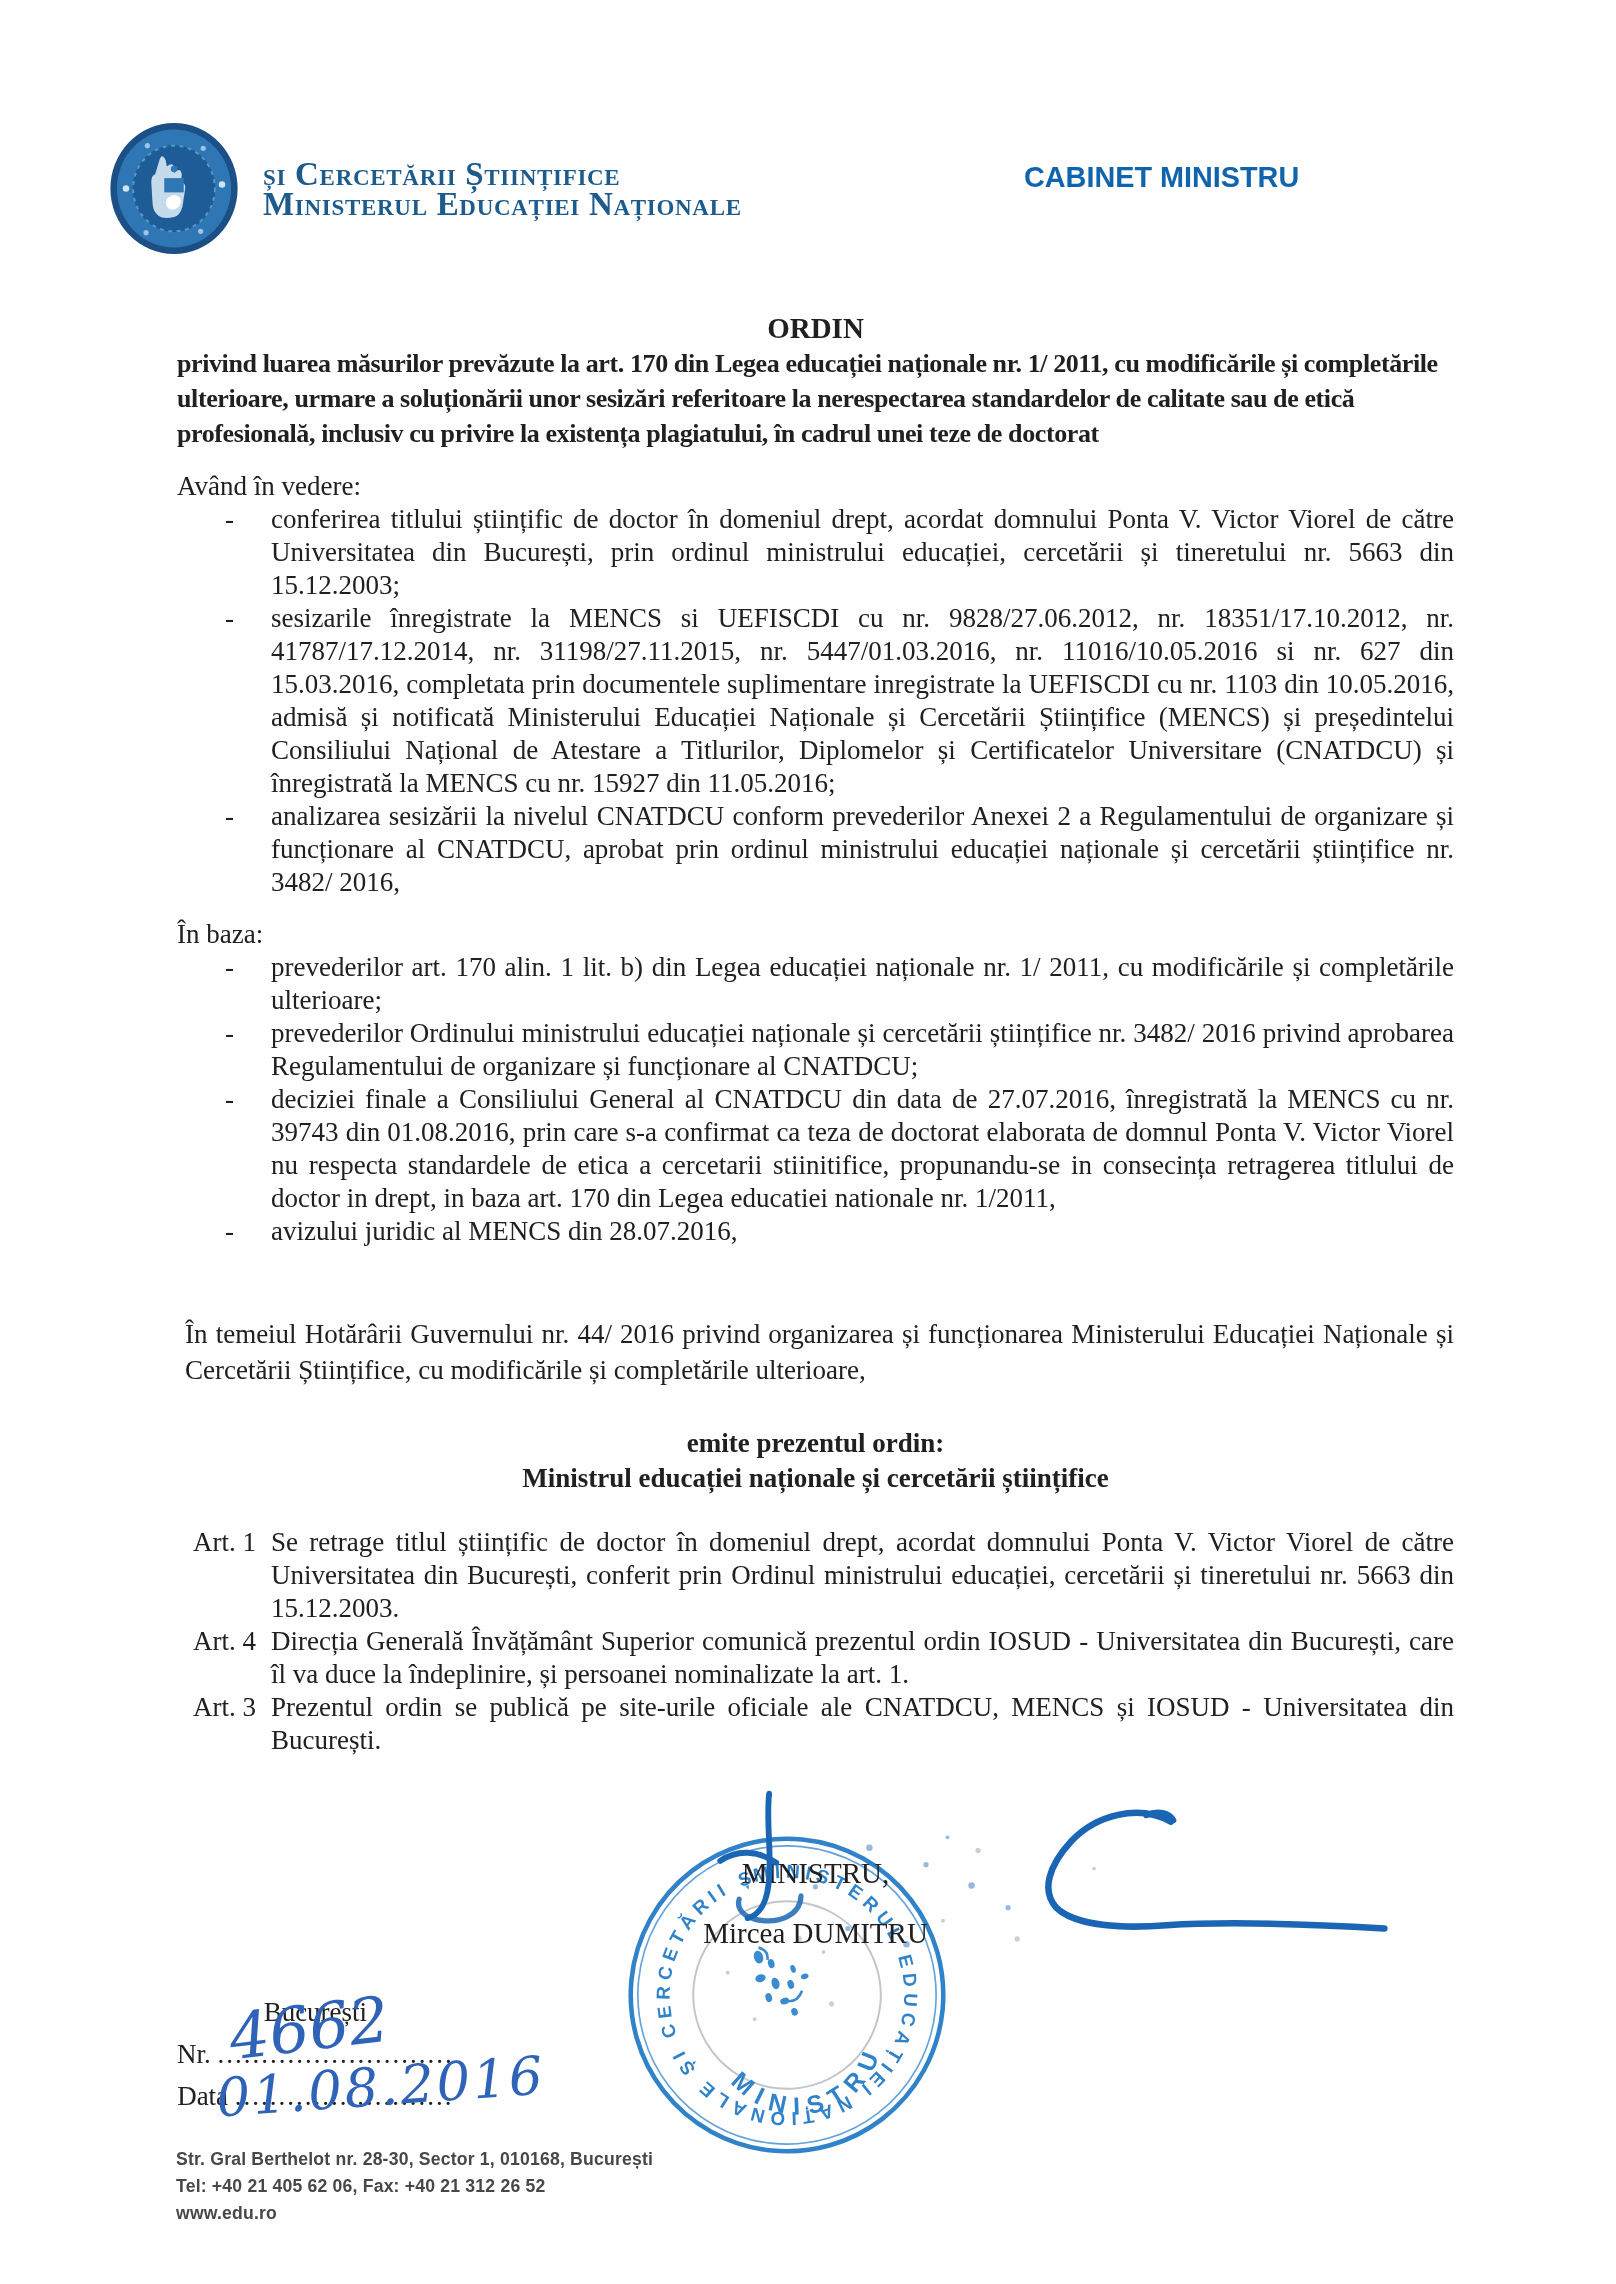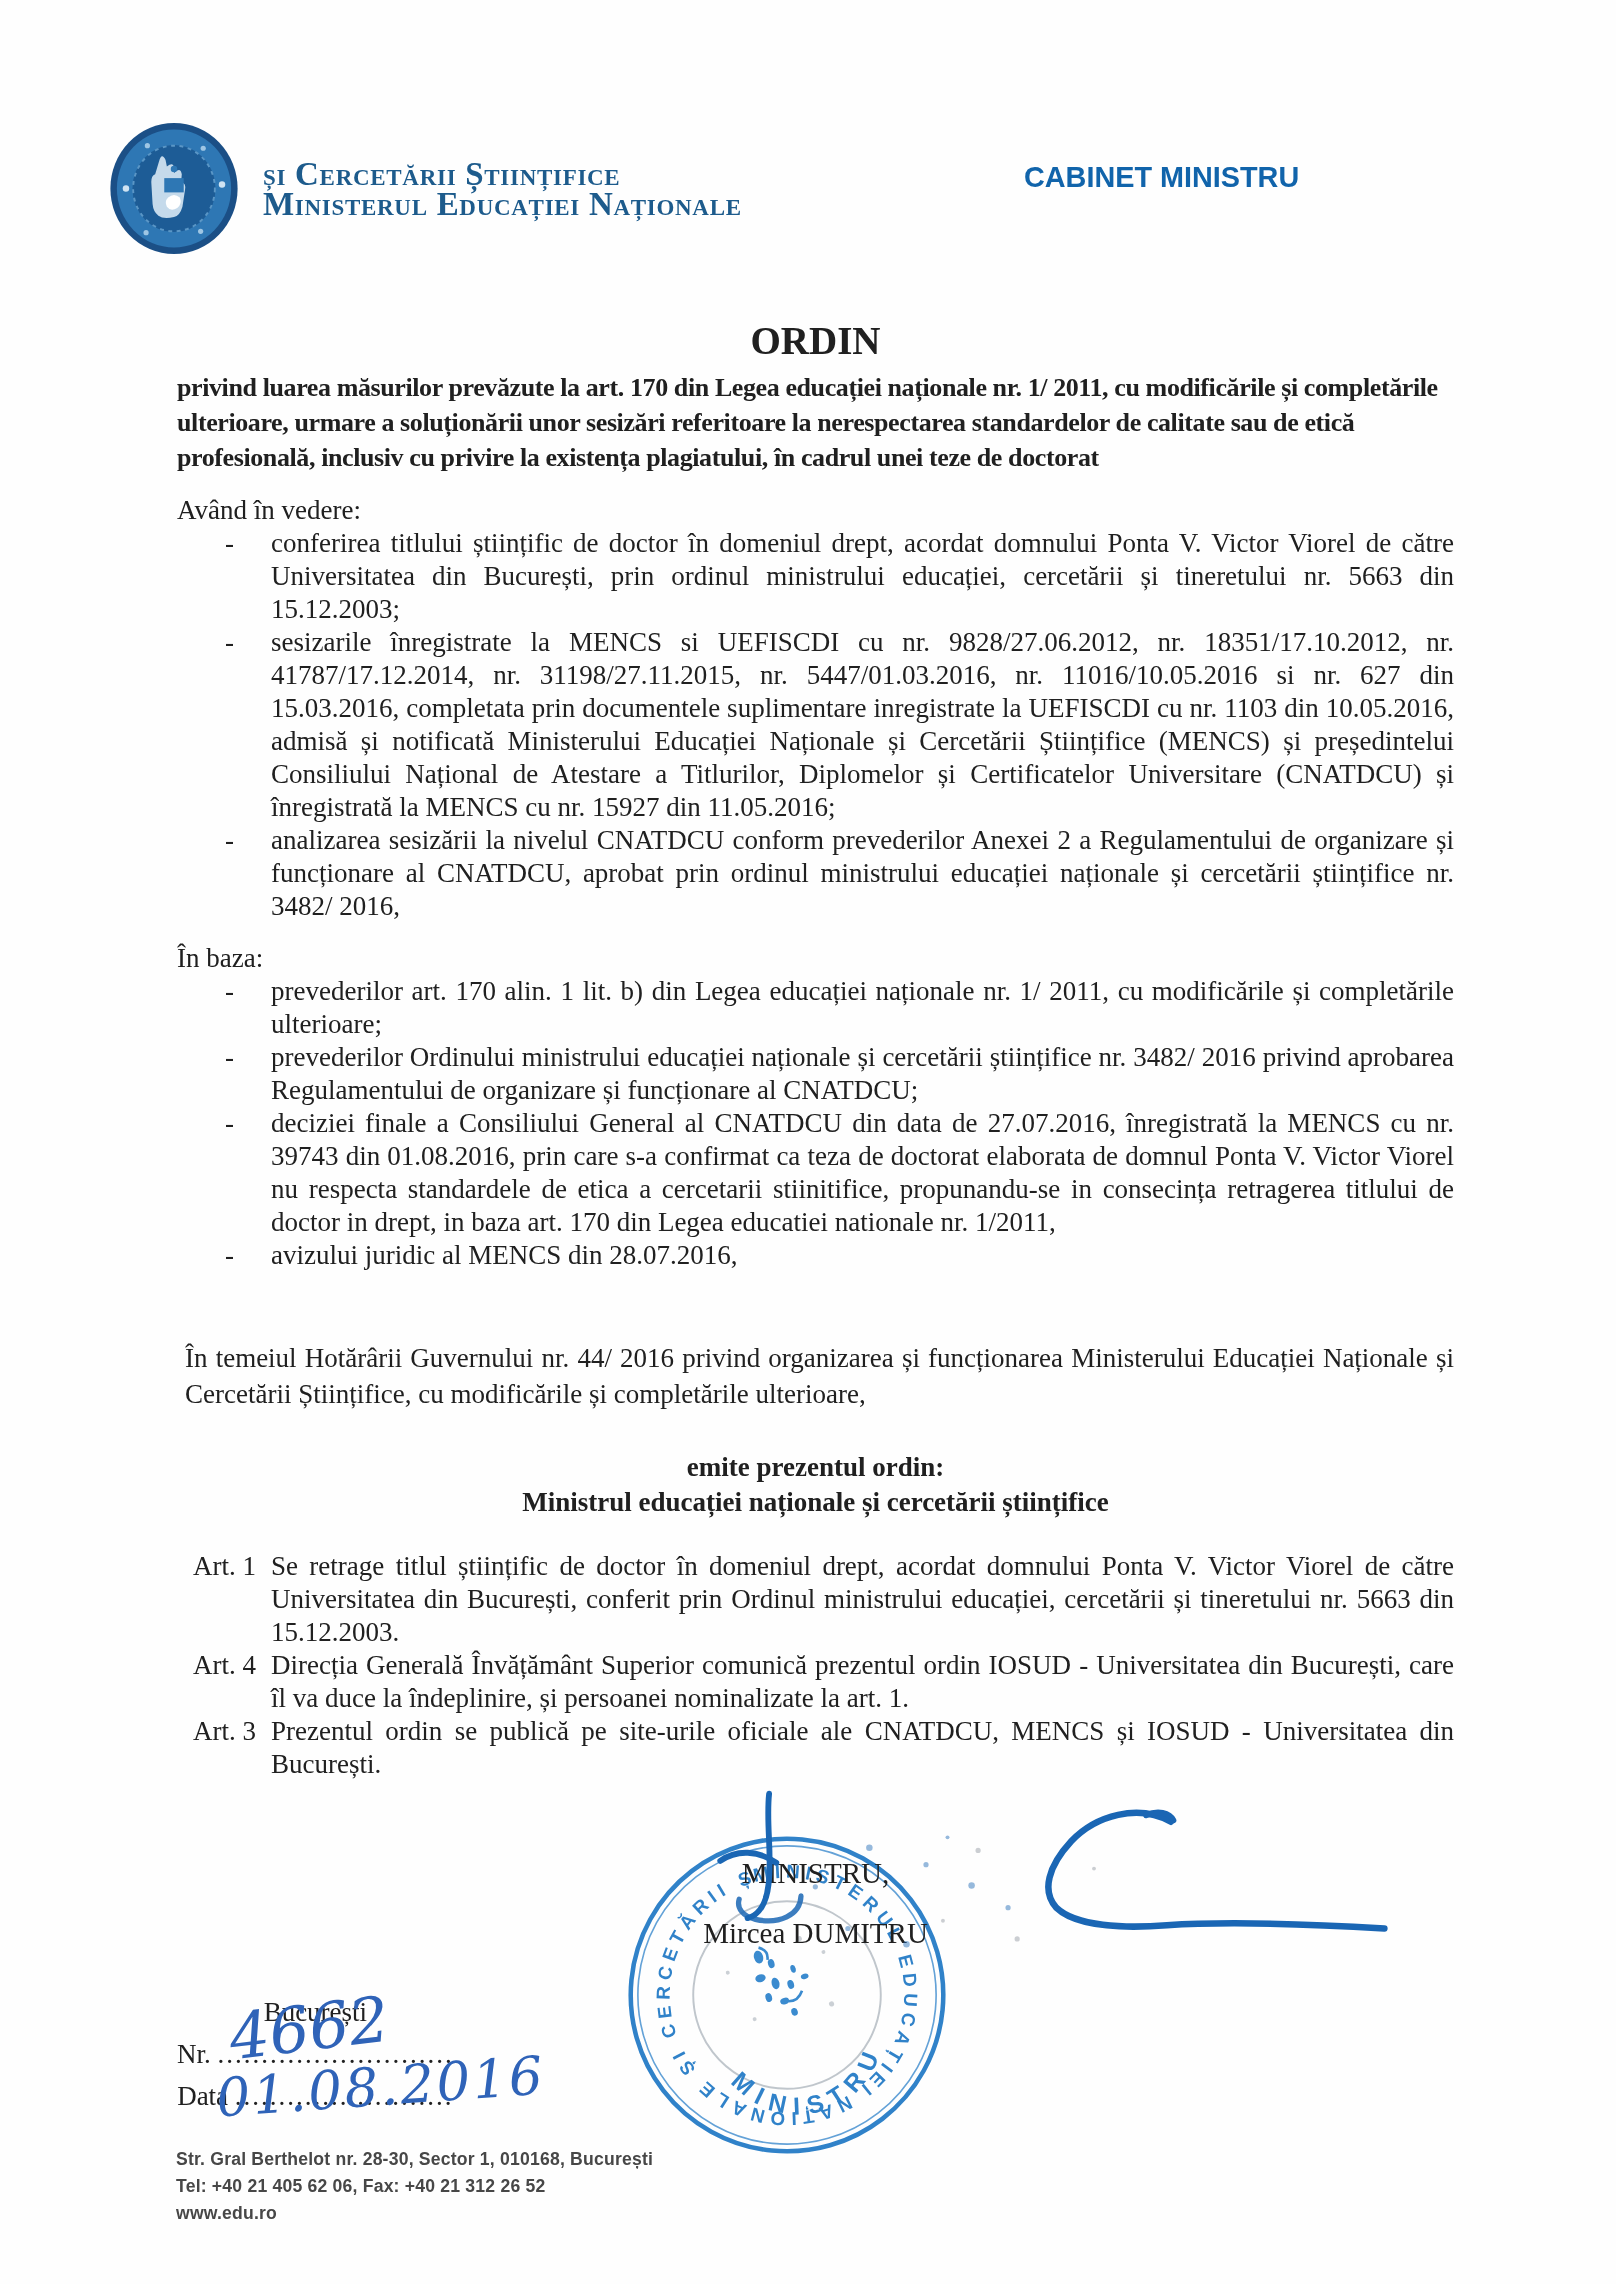--- a/index.html
+++ b/index.html
@@ -22,21 +22,21 @@
     position:absolute;left:1024px;top:160px;
     font-family:"Liberation Sans", sans-serif;
     font-weight:bold;font-size:30px;color:#1164ab;letter-spacing:0px;
     transform:scaleX(0.96);transform-origin:left top;
   }
   
   .content{
     position:absolute;left:177px;top:311px;width:1277px;
     font-size:27px;line-height:33px;
   }
-  .ordin-heading{font-weight:bold;text-align:center;font-size:39px;line-height:35px;margin:12px;}
+  .ordin-heading{font-weight:bold;text-align:center;font-size:29px;line-height:35px;margin:0;}
   .ordin-subtitle{
     font-weight:bold;text-align:left;margin:0;
     font-size:26px;line-height:35px;letter-spacing:-0.4px;
   }
   .section-label{margin-top:19px;}
   ul.cons{list-style:none;margin:0;padding:0 0 0 94px;text-align:justify;line-height:33px;}
   ul.cons li{position:relative;}
   ul.cons li::before{content:"-";position:absolute;left:-46px;top:0;}
   .temeiul{margin:68px 0 0 8px;text-align:justify;line-height:36px;}
   .emite{margin-top:38px;text-align:center;font-weight:bold;line-height:35px;font-size:27px;}

